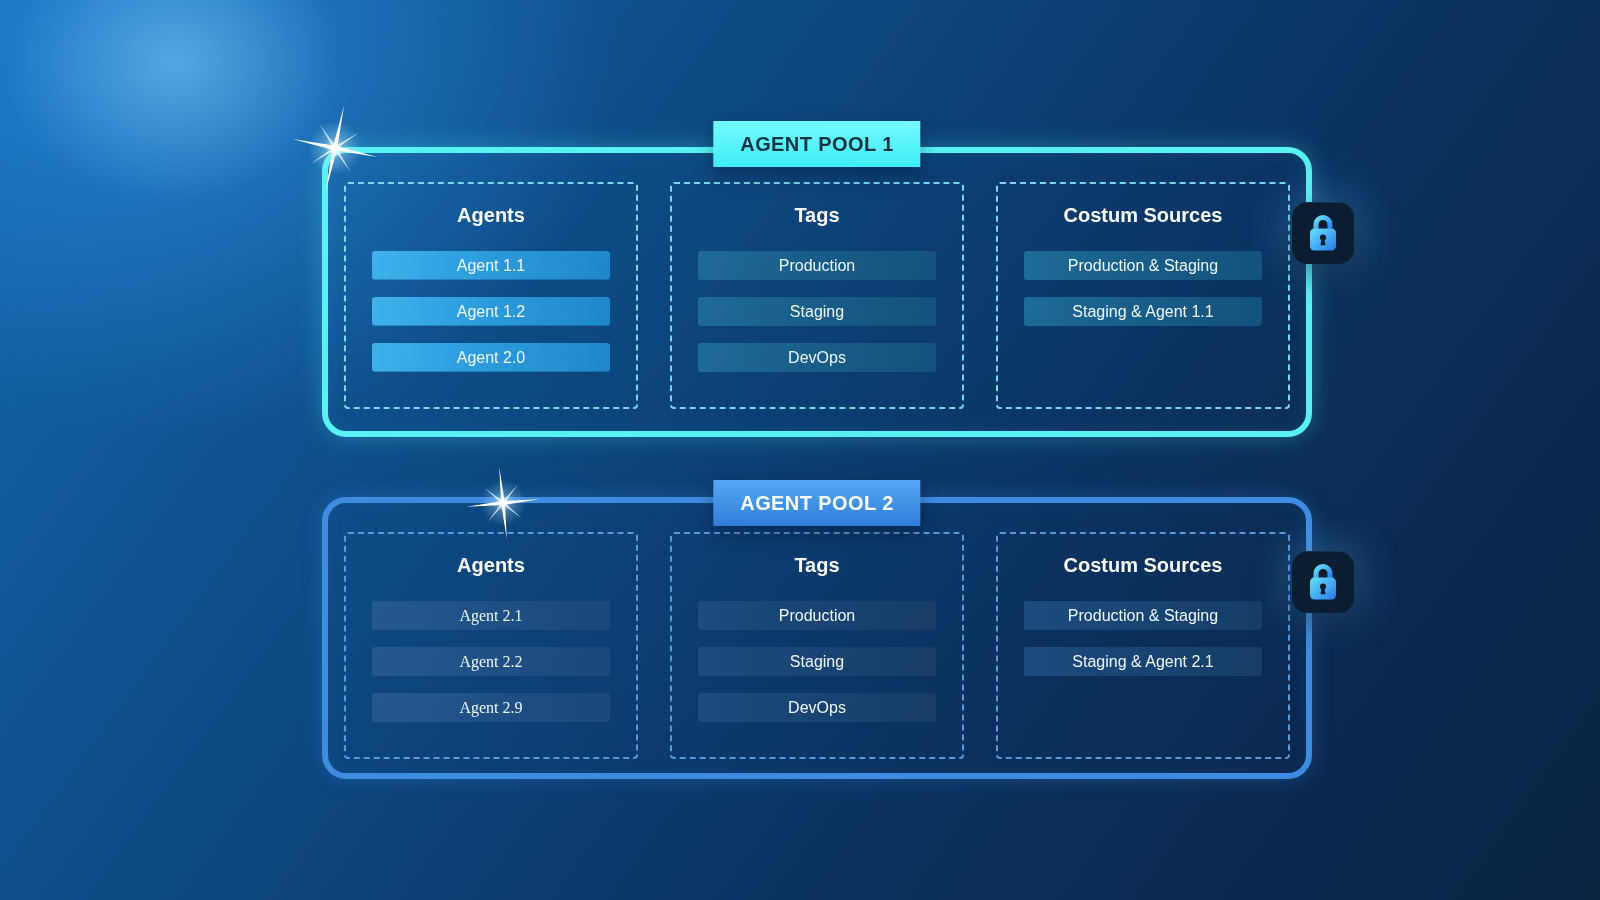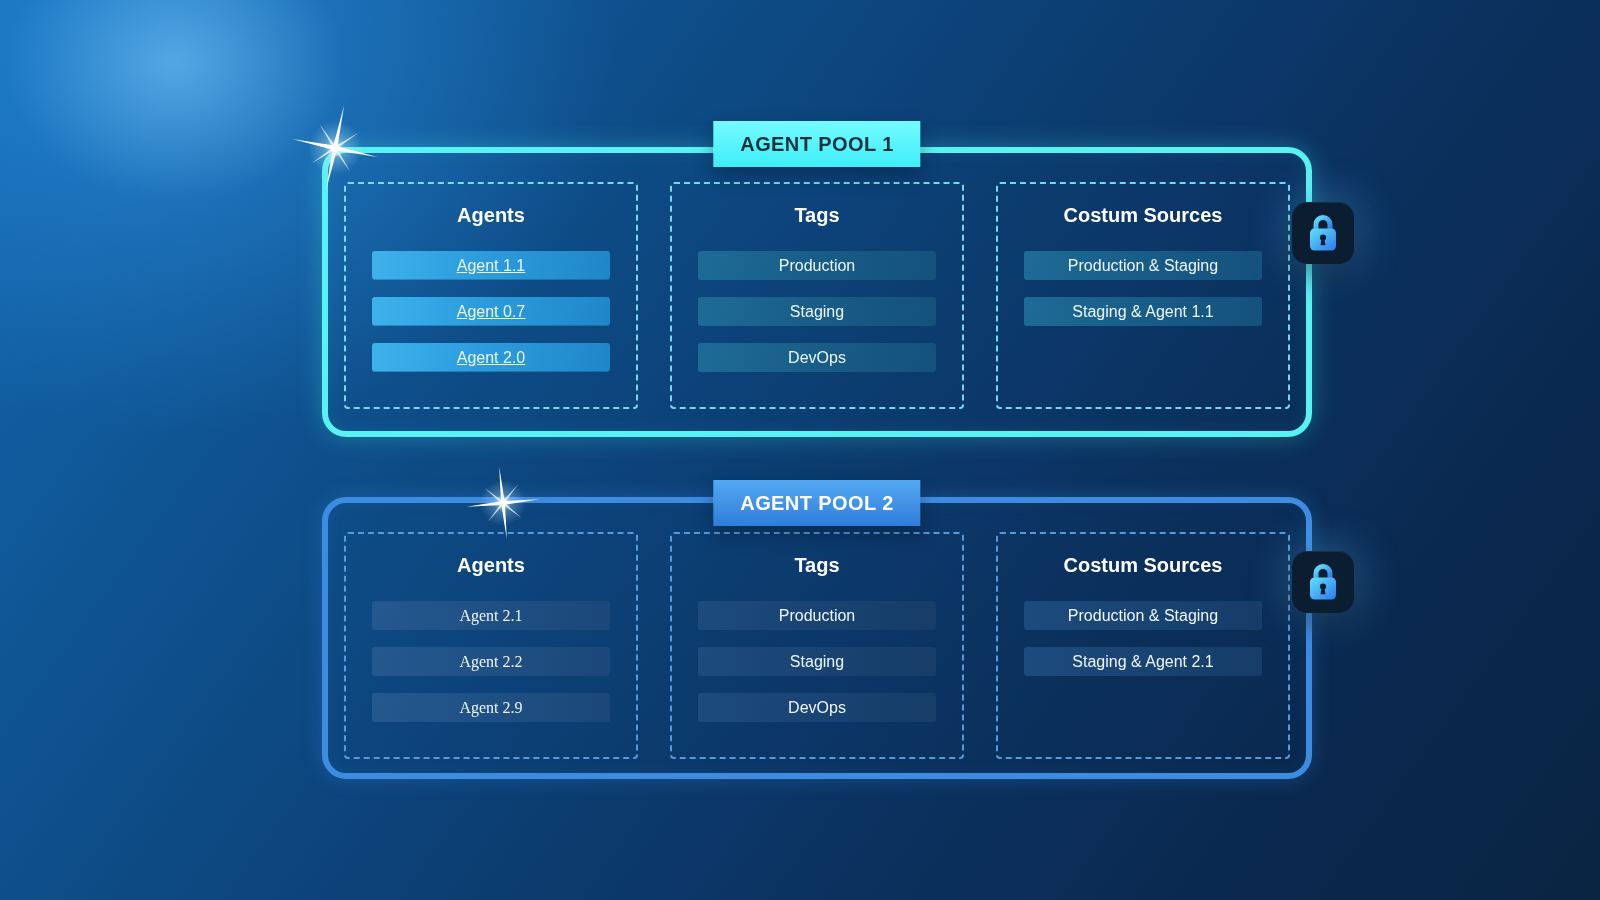--- a/index.html
+++ b/index.html
@@ -40,21 +40,21 @@
   .pool--blue .sec{border:2px dashed rgba(92,160,226,.95);}
   .sec-title{
     margin:20px 0 24px;text-align:center;
     font-size:20px;font-weight:700;color:#ffffff;
   }
   .chip{
     width:238px;height:29px;margin:0 auto 17px;border-radius:3px;
     display:flex;align-items:center;justify-content:center;
     font-size:16px;color:#eef6fb;white-space:nowrap;
   }
-  .pool--cyan .sec--agents .chip{background:linear-gradient(100deg,#3fb2ec 0%,#2c9cdd 45%,#1f87c9 100%);box-shadow:inset 0 -1px 0 rgba(0,30,60,.25);text-decoration:underline;}
+  .pool--cyan .sec--agents .chip{background:linear-gradient(100deg,#3fb2ec 0%,#2c9cdd 45%,#1f87c9 100%);box-shadow:inset 0 -1px 0 rgba(0,30,60,.25);}
   .pool--cyan .sec--tags .chip,
   .pool--cyan .sec--sources .chip{background:linear-gradient(100deg,#1e6b97 0%,#175a85 60%,#14527b 100%);}
   .pool--blue .sec--agents .chip{background:linear-gradient(100deg,#24598f 0%,#1e4e82 60%,#1b4779 100%);font-family:Liberation Serif, serif;}
   .pool--blue .sec--tags .chip,
   .pool--blue .sec--sources .chip{background:linear-gradient(100deg,#1d4b7e 0%,#184270 60%,#163c67 100%);}
   .lock{
     position:absolute;width:62px;height:62px;border-radius:15px;background:#0b1d31;
     display:flex;align-items:center;justify-content:center;z-index:6;
     box-shadow:0 0 38px 8px rgba(96,190,255,.28), 0 12px 26px rgba(0,5,15,.45), inset 0 1px 0 rgba(120,180,255,.12);
   }
@@ -68,21 +68,21 @@
 <body>
 
 <div>
 
   <div class="pool pool--cyan">
     <div class="badge">AGENT POOL 1</div>
     <div class="sections">
       <div class="sec sec--agents">
         <div class="sec-title">Agents</div>
         <div class="chip">Agent 1.1</div>
-        <div class="chip">Agent 0.7</div>
+        <div class="chip">Agent 1.2</div>
         <div class="chip">Agent 2.0</div>
       </div>
       <div class="sec sec--tags">
         <div class="sec-title">Tags</div>
         <div class="chip">Production</div>
         <div class="chip">Staging</div>
         <div class="chip">DevOps</div>
       </div>
       <div class="sec sec--sources">
         <div class="sec-title">Costum Sources</div>

